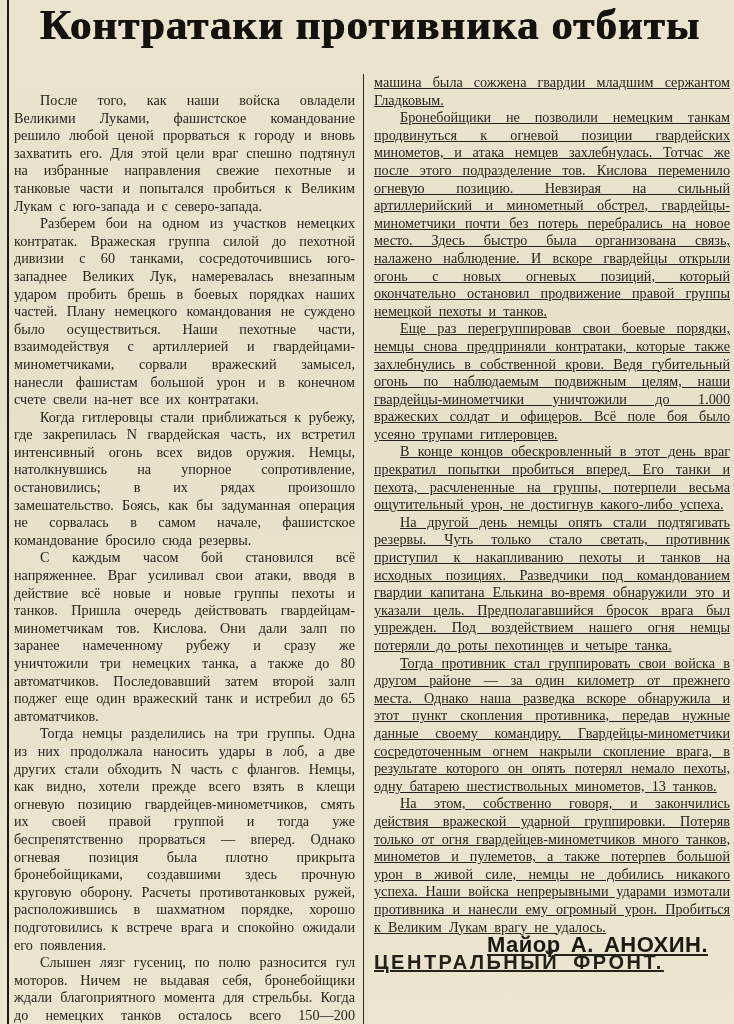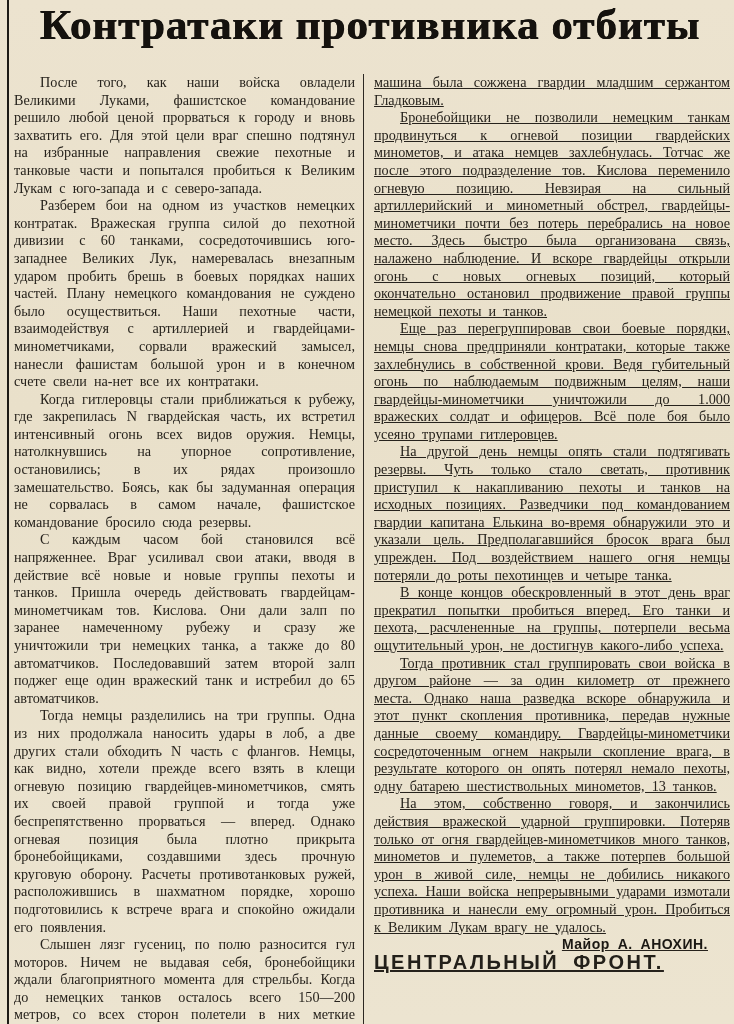--- a/index.html
+++ b/index.html
@@ -53,38 +53,38 @@
   }
   .col {
     box-sizing: border-box;
     overflow: hidden;
     font-size: 14.2px;
     line-height: 17.6px;
     text-align: justify;
     word-spacing: 3.5px;
     hyphens: auto;
   }
-  .col.left  { width: 349px; padding-right: 8px; }
+  .col.left  { width: 349px; padding-right: 8px; margin-top: 18px; }
   .divider {
     width: 1px;
     background: #2c2822;
     flex: 0 0 1px;
   }
   .col.right { flex: 1; padding-left: 10px; text-decoration: underline; }
   .col p {
     margin: 0;
     text-indent: 26px;
   }
   .byline {
     margin-top: 10px;
     padding-right: 22px;
     text-align: right;
     font-family: "Liberation Sans", sans-serif;
     font-weight: bold;
-    font-size: 14px;
+    font-size: 22px;
     letter-spacing: 0.5px;
     color: #1b1813;
     text-indent: 0 !important;
   }
   .dateline {
     margin-top: 11px;
     font-family: "Liberation Sans", sans-serif;
     font-weight: bold;
     font-size: 20px;
     letter-spacing: 2.5px;
@@ -113,21 +113,21 @@
       <p>Тогда немцы разделились на три группы. Одна из них продолжала наносить удары в лоб, а две других стали обходить N часть с флангов. Немцы, как видно, хотели прежде всего взять в клещи огневую позицию гвардейцев-минометчиков, смять их своей правой группой и тогда уже беспрепятственно прорваться — вперед. Однако огневая позиция была плотно прикрыта бронебойщиками, создавшими здесь прочную круговую оборону. Расчеты противотанковых ружей, расположившись в шахматном порядке, хорошо подготовились к встрече врага и спокойно ожидали его появления.</p>
       <p>Слышен лязг гусениц, по полю разносится гул моторов. Ничем не выдавая себя, бронебойщики ждали благоприятного момента для стрельбы. Когда до немецких танков осталось всего 150—200 метров, со всех сторон полетели в них меткие бронебойные пули. Гвардии сержант Маташев поджег два танка, гвардии красноармеец Сергачев — один танк. Четвертая</p>
     </div>
 
     <div class="divider"></div>
 
     <div class="col right">
       <p style="text-indent:0;">машина была сожжена гвардии младшим сержантом Гладковым.</p>
       <p>Бронебойщики не позволили немецким танкам продвинуться к огневой позиции гвардейских минометов, и атака немцев захлебнулась. Тотчас же после этого подразделение тов. Кислова переменило огневую позицию. Невзирая на сильный артиллерийский и минометный обстрел, гвардейцы-минометчики почти без потерь перебрались на новое место. Здесь быстро была организована связь, налажено наблюдение. И вскоре гвардейцы открыли огонь с новых огневых позиций, который окончательно остановил продвижение правой группы немецкой пехоты и танков.</p>
       <p>Еще раз перегруппировав свои боевые порядки, немцы снова предприняли контратаки, которые также захлебнулись в собственной крови. Ведя губительный огонь по наблюдаемым подвижным целям, наши гвардейцы-минометчики уничтожили до 1.000 вражеских солдат и офицеров. Всё поле боя было усеяно трупами гитлеровцев.</p>
+      <p>В конце концов обескровленный в этот день враг прекратил попытки пробиться вперед. Его танки и пехота, расчлененные на группы, потерпели весьма ощутительный урон, не достигнув какого-либо успеха.</p>
       <p>На другой день немцы опять стали подтягивать резервы. Чуть только стало светать, противник приступил к накапливанию пехоты и танков на исходных позициях. Разведчики под командованием гвардии капитана Елькина во-время обнаружили это и указали цель. Предполагавшийся бросок врага был упрежден. Под воздействием нашего огня немцы потеряли до роты пехотинцев и четыре танка.</p>
-      <p>В конце концов обескровленный в этот день враг прекратил попытки пробиться вперед. Его танки и пехота, расчлененные на группы, потерпели весьма ощутительный урон, не достигнув какого-либо успеха.</p>
       <p>Тогда противник стал группировать свои войска в другом районе — за один километр от прежнего места. Однако наша разведка вскоре обнаружила и этот пункт скопления противника, передав нужные данные своему командиру. Гвардейцы-минометчики сосредоточенным огнем накрыли скопление врага, в результате которого он опять потерял немало пехоты, одну батарею шестиствольных минометов, 13 танков.</p>
       <p>На этом, собственно говоря, и закончились действия вражеской ударной группировки. Потеряв только от огня гвардейцев-минометчиков много танков, минометов и пулеметов, а также потерпев большой урон в живой силе, немцы не добились никакого успеха. Наши войска непрерывными ударами измотали противника и нанесли ему огромный урон. Пробиться к Великим Лукам врагу не удалось.</p>
       <p class="byline">Майор А. АНОХИН.</p>
       <p class="dateline">ЦЕНТРАЛЬНЫЙ ФРОНТ.</p>
     </div>
   </div>
 </div>
 
 </body></html>

